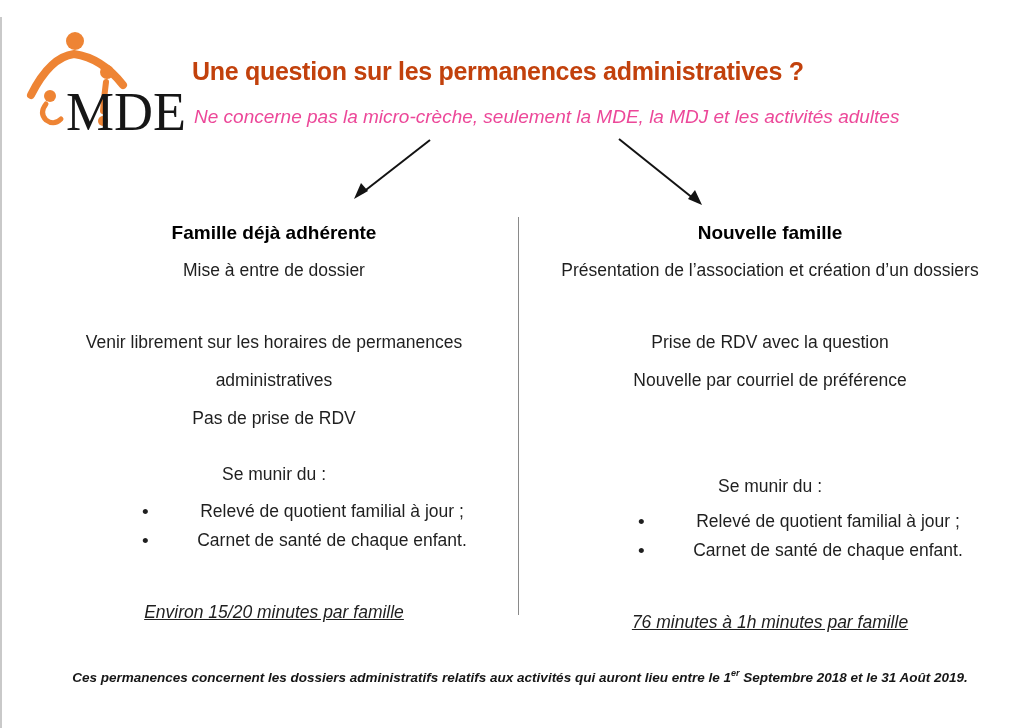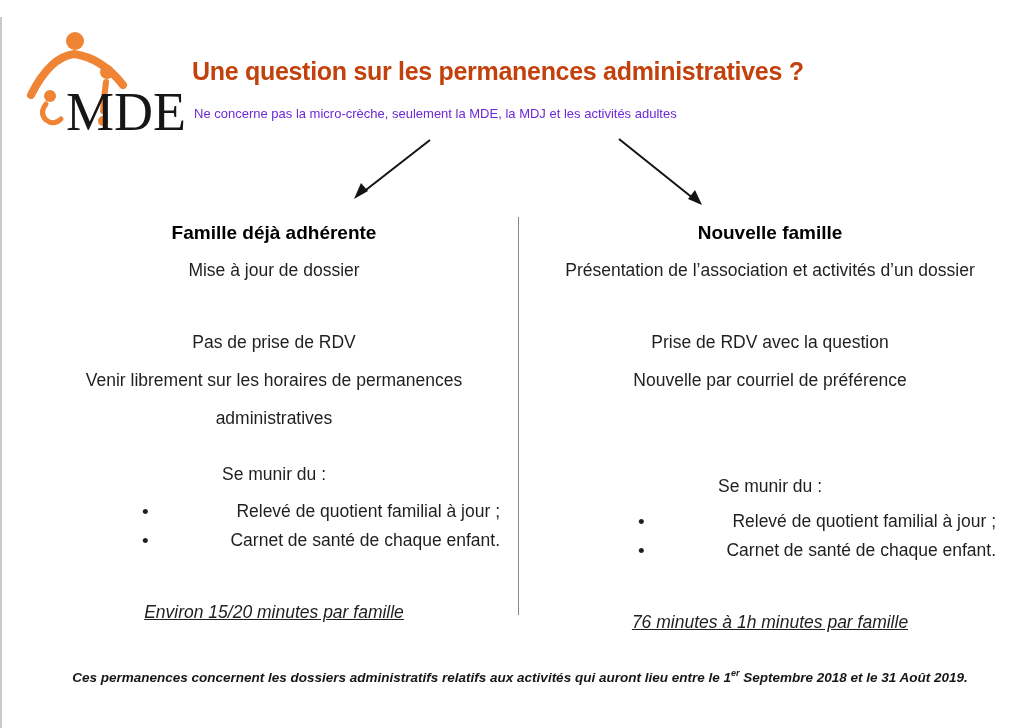--- a/index.html
+++ b/index.html
@@ -18,38 +18,38 @@
   .logo svg { width:100%; height:100%; }
   .logo .figure { stroke:var(--accent); fill:none; stroke-linecap:round; }
   .logo .head { fill:var(--accent); }
   .logo .mde-text { font-family:"Liberation Serif", serif; font-size:54px; fill:#161616; }
   .title {
     position:absolute; left:190px; top:40px; width:720px;
     font-size:25px; font-weight:bold; letter-spacing:-0.3px; color:#c2410c;
   }
   .subtitle {
     position:absolute; left:192px; top:89px; width:720px;
-    font-size:13px; color:#6d28d9;
+    font-size:19px; font-style:italic; color:#ec4899;
   }
   .arrows { position:absolute; left:0; top:0; width:1036px; height:728px; pointer-events:none; }
   .arrows line { stroke:#131313; stroke-width:2; }
   .arrows .ah { fill:#131313; }
   .divider {
     position:absolute; left:516px; top:200px; width:1px; height:398px;
     background:#8a8a8a;
   }
   .col { position:absolute; width:460px; text-align:center; }
   .col-left  { left:42px;  top:0; }
   .col-right { left:538px; top:0; }
   .col-heading { position:absolute; width:460px; font-size:19px; font-weight:bold; color:#000000; }
   .col-sub     { position:absolute; width:460px; font-size:17.5px; }
   .col-block   { position:absolute; width:460px; font-size:17.5px; line-height:38px; }
   .col-block .wrapline { display:inline-block; width:438px; }
   .bring-label { position:absolute; width:460px; font-size:17.5px; }
-  .bullets { position:absolute; width:360px; left:96px; text-align:right; }
+  .bullets { position:absolute; width:360px; left:96px; text-align:center; }
   .bullets li {
     list-style:none; position:relative; padding-left:24px;
     font-size:17.5px; line-height:29px;
   }
   .bullets li::before {
     content:"\2022"; position:absolute; left:2px; top:0; font-size:19px;
   }
   .duration { position:absolute; width:460px; font-size:17.5px; font-style:italic;text-decoration:underline; }
   .top-left  { top:205px; } .top-sub { top:243px; }
   .lines-left { top:306px; } .lines-right { top:306px; }
@@ -95,36 +95,36 @@
     <g>
       <line x1="617" y1="122" x2="692" y2="182"></line>
       <polygon class="ah" points="700,188 686,182 693,173"></polygon>
     </g>
   </svg>
 
   <div class="divider"></div>
 
   <div class="col col-left">
     <div class="col-heading top-left">Famille déjà adhérente</div>
-    <div class="col-sub top-sub">Mise à jour de dossier</div>
+    <div class="col-sub top-sub">Mise à entre de dossier</div>
     <div class="col-block lines-left">
+      <div><span class="wrapline">Venir librement sur les horaires de permanences administratives</span></div>
       <div>Pas de prise de RDV</div>
-      <div><span class="wrapline">Venir librement sur les horaires de permanences administratives</span></div>
     </div>
     <div class="bring-label bring-left">Se munir du :</div>
     <ul class="bullets bullets-left">
       <li>Relevé de quotient familial à jour ;</li>
       <li>Carnet de santé de chaque enfant.</li>
     </ul>
     <div class="duration dur-left">Environ 15/20 minutes par famille</div>
   </div>
 
   <div class="col col-right">
     <div class="col-heading top-left">Nouvelle famille</div>
-    <div class="col-sub top-sub">Présentation de l’association et activités d’un dossier</div>
+    <div class="col-sub top-sub">Présentation de l’association et création d’un dossiers</div>
     <div class="col-block lines-right">
       <div>Prise de RDV avec la question</div>
       <div>Nouvelle par courriel de préférence</div>
     </div>
     <div class="bring-label bring-right">Se munir du :</div>
     <ul class="bullets bullets-right">
       <li>Relevé de quotient familial à jour ;</li>
       <li>Carnet de santé de chaque enfant.</li>
     </ul>
     <div class="duration dur-right">76 minutes à 1h minutes par famille</div>

